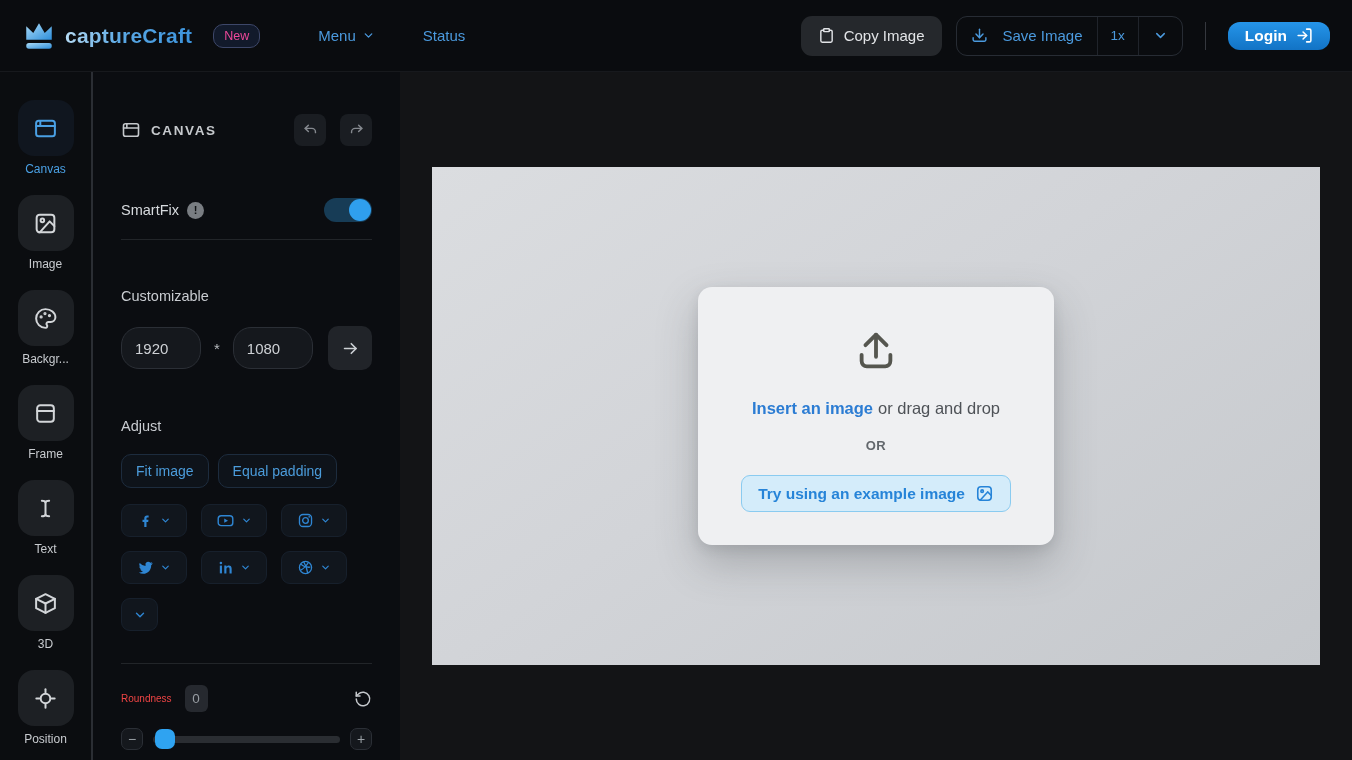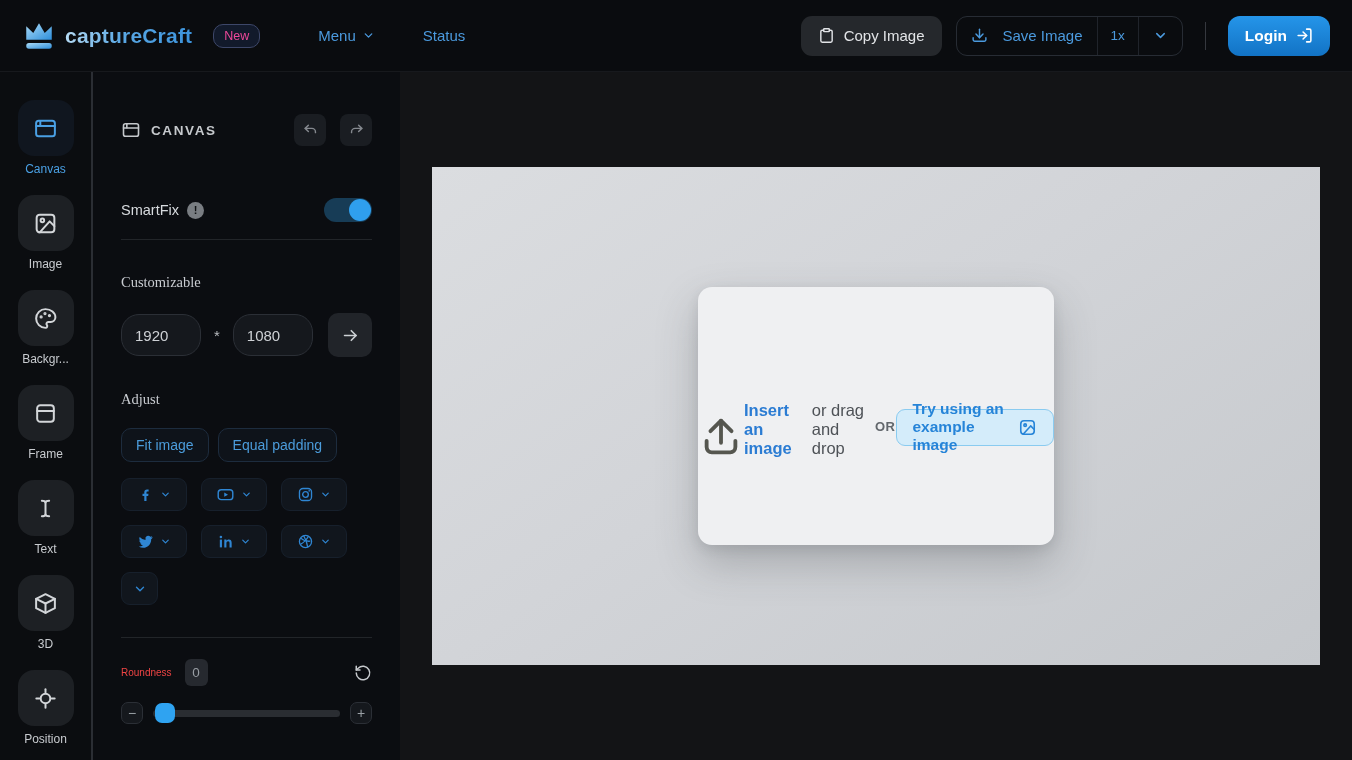--- a/index.html
+++ b/index.html
@@ -23,21 +23,21 @@
   .nav-right { margin-left:auto; display:flex; align-items:center; }
   .btn-copy { height:40px; padding:0 17px; border-radius:11px; background:#25282c;
     color:#e2e4e7; font-size:15px; display:flex; align-items:center; gap:9px; cursor:pointer; }
   .save-group { margin-left:14px; height:40px; display:flex; align-items:stretch;
     border:1px solid #272c34; border-radius:11px; overflow:hidden; }
   .save-group > .seg { display:flex; align-items:center; color:#4b9ade; cursor:pointer; }
   .seg-save { padding:0 14px; gap:15px; font-size:15px; }
   .seg-scale { padding:0 13px; font-size:13.5px; border-left:1px solid #20242b; }
   .seg-chevron { padding:0 14px; border-left:1px solid #20242b; color:#5d7countryside; color:#5e7astra; color:#607b95; }
   .vsep { width:1px; height:28px; background:#35383e; margin:0 22px; }
-  .btn-login { height:40px; padding:12px 17px; border-radius:12px;
+  .btn-login { height:28px; padding:12px 17px; border-radius:12px;
     background:linear-gradient(180deg,#2595e9,#1273c5); color:#fff; font-size:15.5px;
     font-weight:700; display:flex; align-items:center; gap:9px; cursor:pointer; }
 
   
   .rail { position:absolute; left:0; top:72px; bottom:0; width:91px; background:#0b0d10;
     display:flex; flex-direction:column; align-items:center; padding-top:28px; gap:19px; }
   .rail-item { display:flex; flex-direction:column; align-items:center; cursor:pointer; }
   .rail-btn { width:56px; height:56px; border-radius:16px; background:#1d2024;
     display:flex; align-items:center; justify-content:center; color:#d3d6d9; }
   .rail-label { margin-top:6px; font-size:12px; color:#c8cbcf; }
@@ -54,21 +54,21 @@
     display:flex; align-items:center; justify-content:center; cursor:pointer; }
   .row-smartfix { margin-top:52px; display:flex; align-items:center; }
   .smartfix-label { font-size:14.5px; color:#d7dade; }
   .info-dot { margin-left:8px; width:17px; height:17px; border-radius:50%; background:#797d82;
     color:#101214; font-size:11px; font-weight:700; display:flex; align-items:center; justify-content:center; }
   .toggle { margin-left:auto; width:48px; height:24px; border-radius:12px; background:#173c56;
     position:relative; cursor:pointer; }
   .toggle .knob { position:absolute; right:1px; top:1px; width:22px; height:22px;
     border-radius:50%; background:#2f9fee; }
   .divider { margin-top:17px; border-top:1px solid #222529; }
-  .section-label { margin-top:34px; font-size:14.5px; color:#c9ccd1;font-family:Liberation Serif, serif; }
+  .section-label { margin-top:48px; font-size:14.5px; color:#c9ccd1; }
   .dims-row { margin-top:22px; display:flex; align-items:center; }
   .dim-input { width:80px; height:42px; background:#15181d; border:1px solid #2b2f36;
     border-radius:18px; color:#ced1d5; font-size:15px; padding:0 13px;
     font-family:"Liberation Sans", sans-serif; outline:none; }
   .dim-star { margin:0 13px; color:#b8bbbf; font-size:15px; }
   .btn-apply { margin-left:auto; width:44px; height:44px; border-radius:10px; background:#212429;
     color:#ccd0d4; display:flex; align-items:center; justify-content:center; cursor:pointer; }
   .adjust-btns { margin-top:20px; display:flex; gap:9px; }
   .btn-ghost { height:33px; padding:16px 14px; border-radius:10px; border:1px solid #1d2c3e;
     background:rgba(26,40,58,.22); color:#4b9cdb; font-size:14px; display:flex;
@@ -92,21 +92,21 @@
   .slider-thumb { position:absolute; left:2px; top:50%; transform:translateY(-50%);
     width:20px; height:20px; border-radius:7px; background:#2fa3f1; cursor:grab; }
 
   
   .workspace { position:absolute; left:400px; top:72px; right:0; bottom:0; background:#131416; }
   .canvas-frame { position:absolute; left:32px; top:95px; width:888px; height:498px;
     background:linear-gradient(145deg,#dbddE0 0%,#d2d4d8 45%,#c5c8cc 100%); }
   .upload-card { position:absolute; left:266px; top:120px; width:356px; height:258px;
     border-radius:14px; background:#eff0f2;
     box-shadow:0 18px 42px rgba(60,64,70,.28), 0 4px 12px rgba(60,64,70,.12);
-    display:flex; flex-direction:row; align-items:center; }
+    display:flex; flex-direction:column; align-items:center; }
   .upload-icon { margin-top:40px; color:#55564f; }
   .insert-row { margin-top:26px; font-size:16.5px; display:flex; gap:5px; }
   .insert-link { color:#2b7cd3; font-weight:700; cursor:pointer; }
   .drag-text { color:#4e5257; }
   .or-text { margin-top:20px; font-size:13px; font-weight:700; letter-spacing:.5px; color:#62676c; }
   .btn-example { margin-top:22px; height:37px; padding:12px 16px; background:#d4ecfa;
     border:1.5px solid #8acbf0; border-radius:9px; color:#2684d8; font-size:15.5px;
     font-weight:700; display:flex; align-items:center; gap:10px; cursor:pointer; }
 </style>
 </head>

